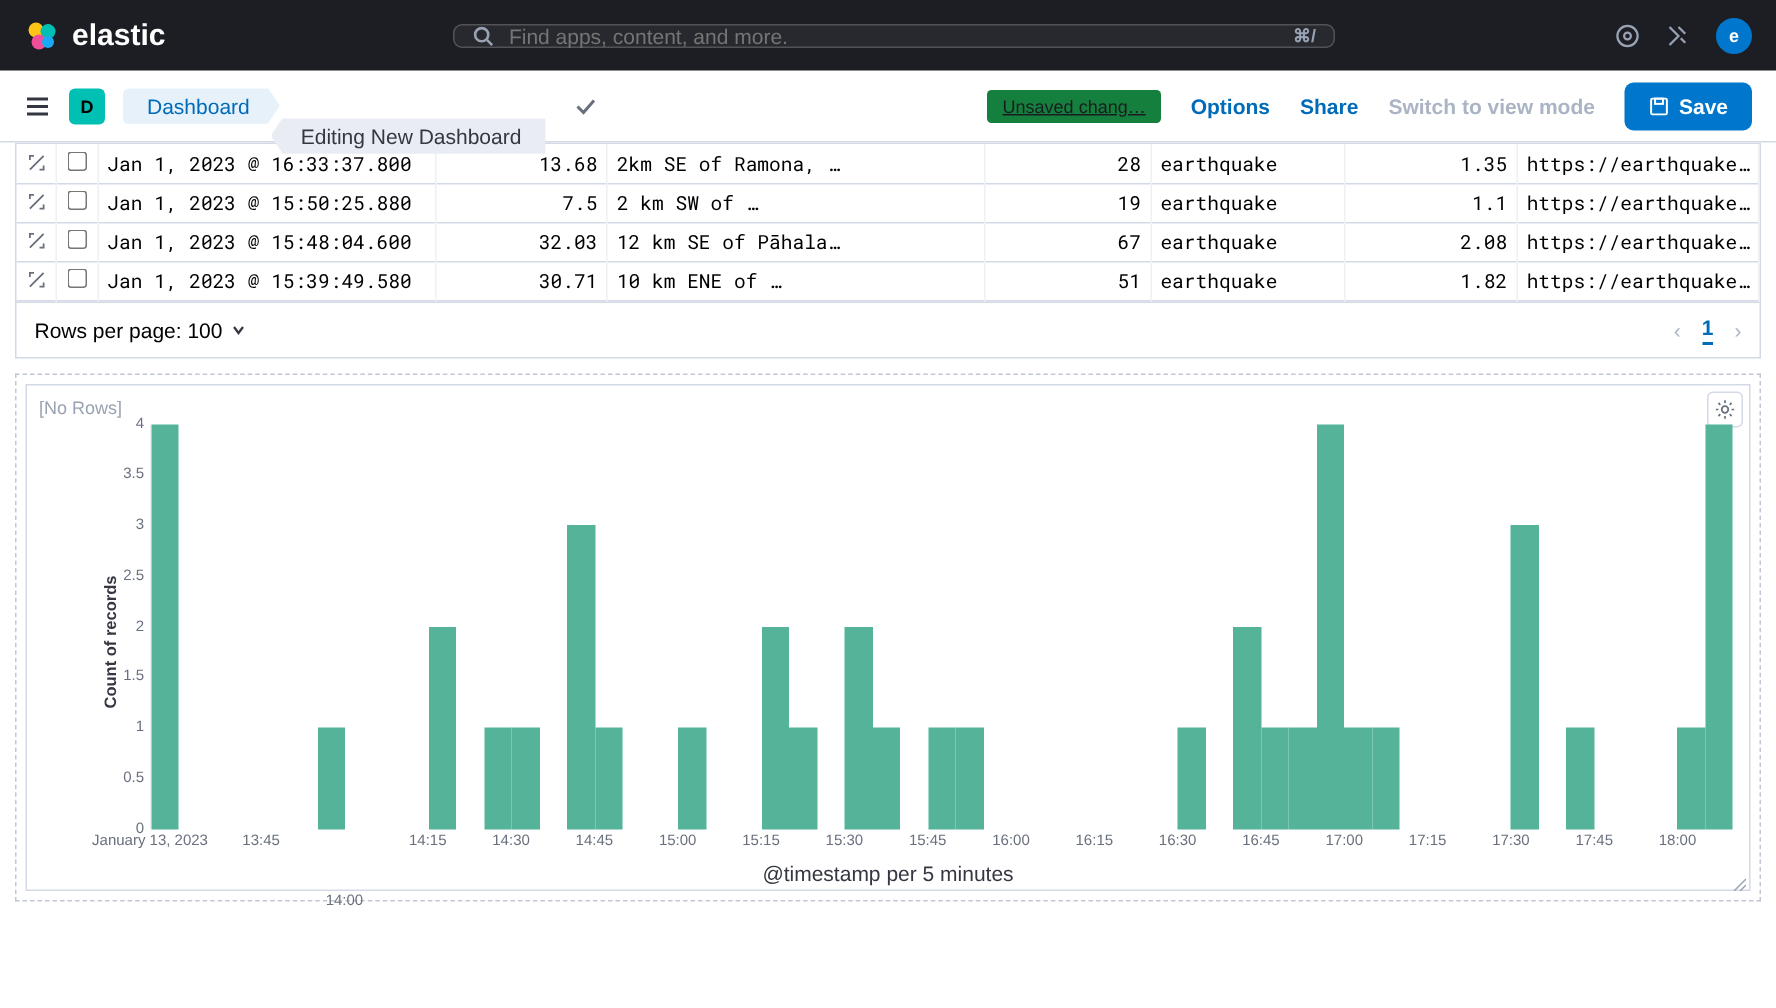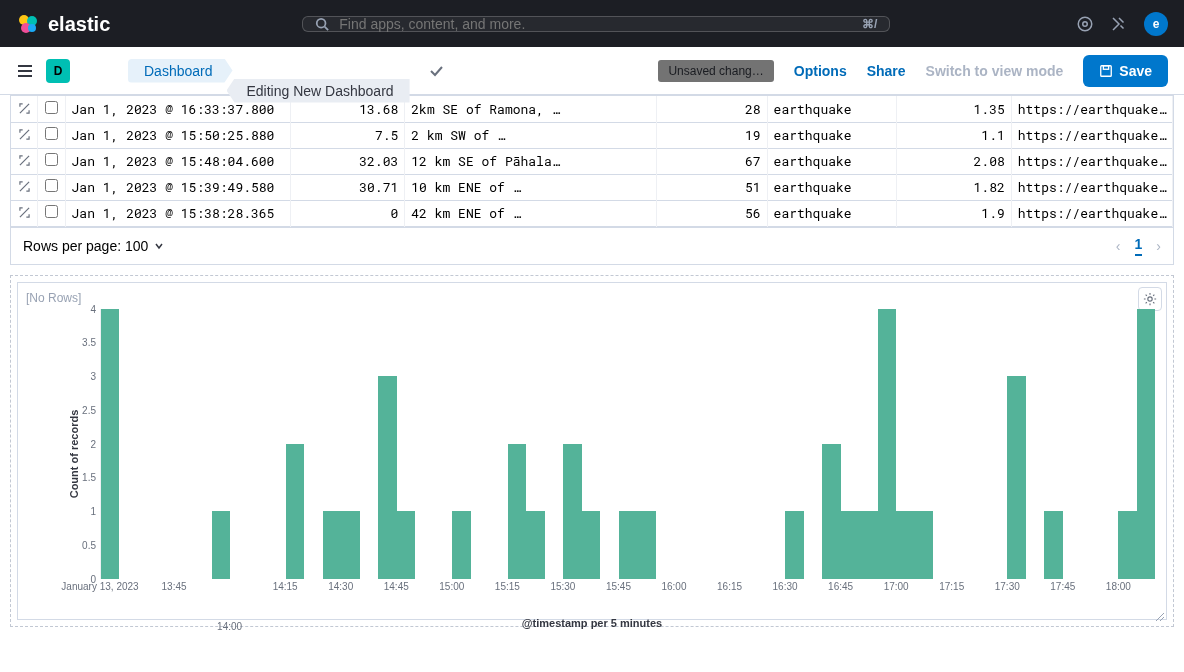--- a/index.html
+++ b/index.html
@@ -13,25 +13,25 @@
 .kbd-hint { color: #98a2b3; font-size: 12px; font-weight: 600; }
 .header-right { margin-left: auto; display: flex; align-items: center; gap: 16px; }
 .header-icon { color: #98a2b3; cursor: pointer; }
 .avatar { width: 24px; height: 24px; border-radius: 50%; background: #0077cc; color: #fff; display: flex; align-items: center; justify-content: center; font-size: 12px; font-weight: 600; }
 
 .toolbar { height: 48px; border-bottom: 1px solid #d3dae6; display: flex; align-items: center; padding: 0 16px; gap: 12px; }
 .hamburger { cursor: pointer; }
 .d-badge { width: 24px; height: 24px; border-radius: 4px; background: #00bfb3; color: #000; display: flex; align-items: center; justify-content: center; font-size: 12px; font-weight: 700; }
 .breadcrumb-seg { display: flex; align-items: center; }
 .breadcrumb-item { padding: 4px 16px; font-size: 14px; position: relative; }
-.breadcrumb-item.first { background: #e6f1fa; color: #006bb8; border-radius: 4px 0 0 4px; clip-path: polygon(0 0, calc(100% - 8px) 0, 100% 50%, calc(100% - 8px) 100%, 0 100%); padding-right: 20px; margin-left: 46px;}
+.breadcrumb-item.first { background: #e6f1fa; color: #006bb8; border-radius: 4px 0 0 4px; clip-path: polygon(0 0, calc(100% - 8px) 0, 100% 50%, calc(100% - 8px) 100%, 0 100%); padding-right: 20px;}
 .breadcrumb-item.second { background: #e9edf3; color: #343741; clip-path: polygon(8px 0, 100% 0, 100% 100%, 8px 100%, 0 50%); margin-left: -6px; padding-left: 20px; margin-top: 40px;}
 .check-icon { color: #69707d; margin-left: 6px; }
 .toolbar-right { margin-left: auto; display: flex; align-items: center; gap: 20px; }
-.unsaved-badge { background: #737373; color: #1a1c21; padding: 4px 10px; border-radius: 3px; font-size: 12px; font-weight: 500; max-width: 118px; overflow: hidden; white-space: nowrap; }
+.unsaved-badge { background: #15803d; color: #1a1c21; padding: 4px 10px; border-radius: 3px; font-size: 12px; font-weight: 500; max-width: 118px; overflow: hidden; white-space: nowrap; text-decoration: underline; }
 .link-btn { color: #006bb8; font-size: 14px; font-weight: 600; cursor: pointer; }
 .disabled-btn { color: #abb4c4; font-size: 14px; font-weight: 600; }
 .save-btn { background: #07c; color: #fff; padding: 8px 16px; border-radius: 6px; font-size: 14px; font-weight: 600; display: flex; align-items: center; gap: 6px; cursor: pointer; border: none; }
 
 .content { padding: 0 10px; height: calc(100% - 95px); overflow: hidden; }
 
 .table-panel { border: 1px solid #d3dae6; }
 .data-table { width: 100%; border-collapse: collapse; font-family: 'Roboto Mono', Menlo, Consolas, monospace; font-size: 13px; }
 .data-table tr { border-bottom: 1px solid #d3dae6; height: 26px; }
 .data-table td { padding: 2px 6px; white-space: nowrap; overflow: hidden; text-overflow: ellipsis; border-right: 1px solid #eef0f4; }
@@ -58,21 +58,21 @@
 .gear-btn { position: absolute; top: 4px; right: 4px; width: 24px; height: 24px; border: 1px solid #d3dae6; border-radius: 4px; display: flex; align-items: center; justify-content: center; background: #fff; cursor: pointer; }
 .chart-area { position: relative; height: 290px; margin-left: 42px; margin-right: 10px;}
 
 .y-label { position: absolute; left: -38px; top: 50%; transform: translateY(-50%) rotate(-90deg); font-size: 11px; font-weight: 600; color: #343741; white-space: nowrap; }
 .y-axis { position: absolute; left: 0; top: 0; bottom: 20px; width: 30px; }
 .y-tick { position: absolute; right: 2px; font-size: 10px; color: #69707d; transform: translateY(50%); }
 .plot { position: absolute; left: 32px; right: 0; top: 0; bottom: 20px; border-left: 1px solid #eef0f4; }
 .bar { position: absolute; bottom: 0; background: #54b399; }
 .x-axis { position: absolute; left: 32px; right: 0; bottom: 0; height: 20px; text-align: center; }
 .x-tick { position: absolute; font-size: 10px; color: #69707d; transform: translateX(-50%); top: 2px; white-space:nowrap; }
-.x-label { text-align: center; font-size: 11px; font-weight: 700; color: #343741; margin-top: 18px; }
+.x-label { text-align: center; font-size: 14px; font-weight: 400; color: #343741; margin-top: 1px; }
 .resize-handle { position: absolute; right: 2px; bottom: 2px; width: 10px; height: 10px; color: #98a2b3; }
 </style>
 </head>
 <body>
 
 <div class="top-header">
   <div class="logo-wrap">
     <svg width="24" height="24" viewBox="0 0 24 24">
       <circle cx="8" cy="8" r="5" fill="#fec514"></circle>
         <circle cx="16" cy="9" r="5" fill="#00bfb3"></circle>
@@ -177,33 +177,20 @@
     <td class="expand-cell"><svg width="11" height="11" viewBox="0 0 12 12" fill="none" stroke="#69707d" stroke-width="1.3">
                 <path d="M4 1 H1 V4 M8 11 H11 V8 M1 11 L11 1"></path>
               </svg></td>
     <td class="check-cell"><input type="checkbox" style=""></td>
     <td class="ts-cell">Jan 1, 2023 @ 15:39:49.580</td>
     <td class="num-cell">30.71</td>
     <td class="place-cell">10 km ENE of …</td>
     <td class="depth2-cell">51</td>
     <td class="type-cell">earthquake</td>
     <td class="mag-cell">1.82</td>
-    <td class="url-cell">https://earthquake…</td>
-          </tr>
-          <tr>
-    <td class="expand-cell"><svg width="11" height="11" viewBox="0 0 12 12" fill="none" stroke="#69707d" stroke-width="1.3">
-                <path d="M4 1 H1 V4 M8 11 H11 V8 M1 11 L11 1"></path>
-              </svg></td>
-    <td class="check-cell"><input type="checkbox" style=""></td>
-    <td class="ts-cell">Jan 1, 2023 @ 15:38:28.365</td>
-    <td class="num-cell">0</td>
-    <td class="place-cell">42 km ENE of …</td>
-    <td class="depth2-cell">56</td>
-    <td class="type-cell">earthquake</td>
-    <td class="mag-cell">1.9</td>
     <td class="url-cell">https://earthquake…</td>
           </tr>
         </tbody>
     </table>
   </div>
   <div class="table-footer">
     <div class="rows-per-page">
       <span>Rows per page: 100</span>
       <svg width="10" height="10" viewBox="0 0 10 10" fill="none" stroke="#343741" stroke-width="1.5">
           <path d="M2 3 L5 7 L8 3"></path>

